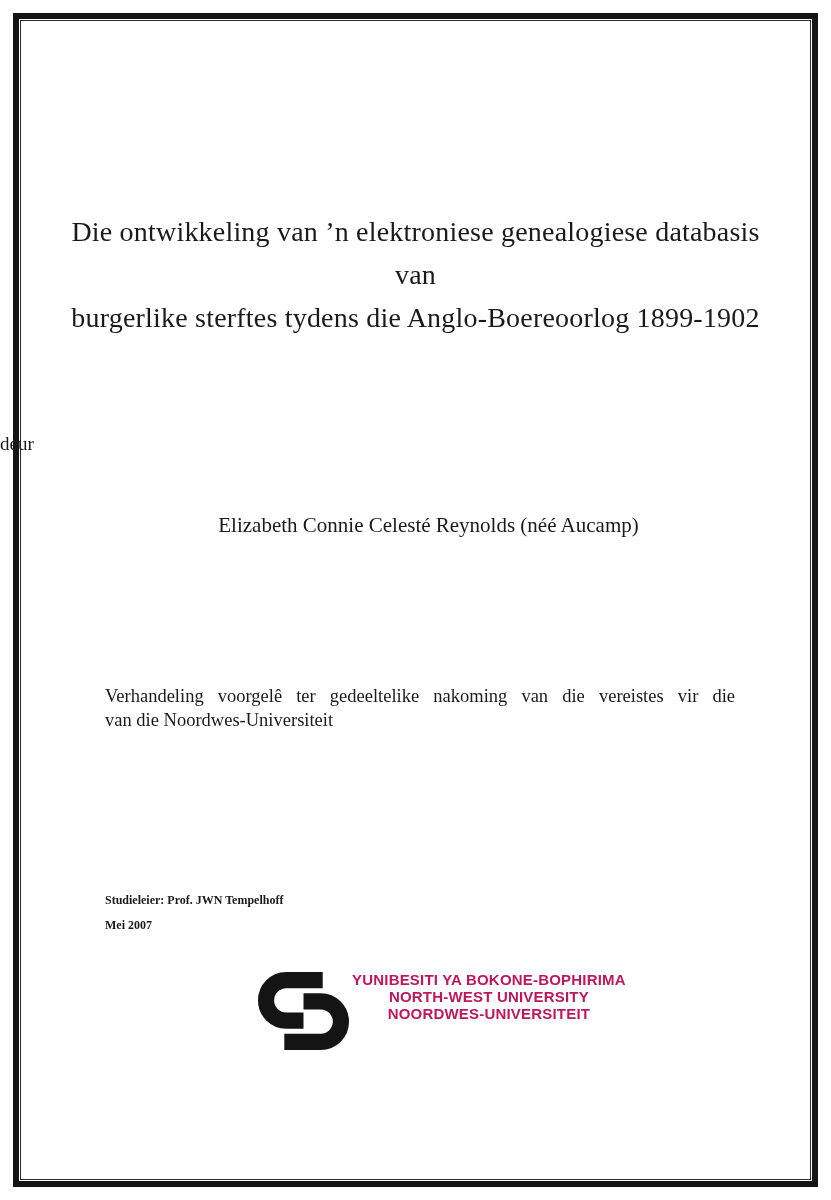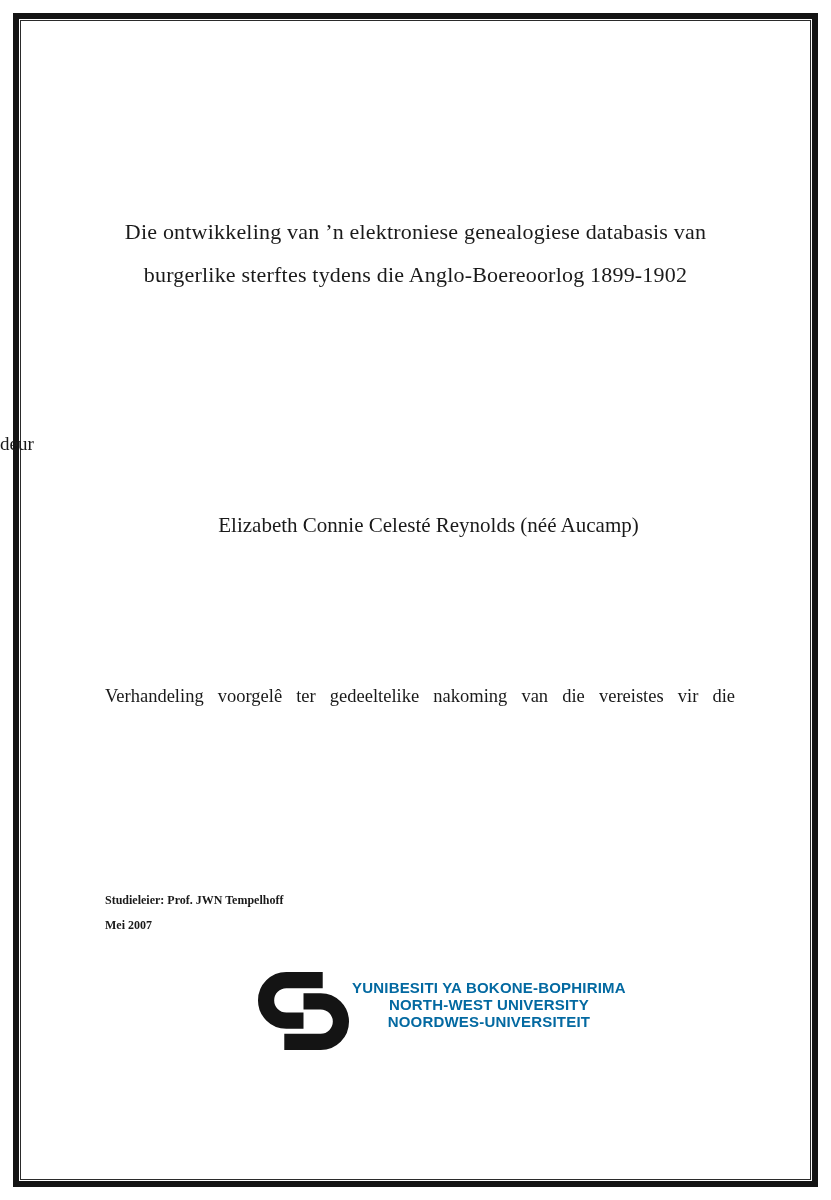--- a/index.html
+++ b/index.html
@@ -25,21 +25,21 @@
     position: absolute;
     top: 1px; left: 1px; right: 1px; bottom: 1px;
     border: 1px solid #2b2b2b;
   }
   .thesis-title {
     position: absolute;
     top: 210px;
     left: 60px;
     right: 60px;
     text-align: center;
-    font-size: 22px;
+    font-size: 28px;
     line-height: 43px;
     letter-spacing: 0.2px;
   }
   .byline {
     position: absolute;
     top: 433px;
     left: 0; right: 0;
     text-align: left;
     font-size: 19px;
   }
@@ -82,28 +82,27 @@
     display: flex;
     align-items: flex-start;
   }
   .logo-mark {
     width: 91px;
     height: 80px;
     flex: 0 0 auto;
   }
   .logo-text {
     margin-left: 3px;
-    margin-top: 8px;
     text-align: center;
     font-family: "Liberation Sans", sans-serif;
     font-weight: bold;
     font-size: 15px;
     line-height: 17px;
     letter-spacing: 0.2px;
-    color: #0369a1;
+    color: #be185d;
     white-space: nowrap;
   }
 </style>
 </head>
 <body>
 
 <div class="page-frame">
   <div class="inner-frame"></div>
 </div>
 
@@ -111,20 +110,21 @@
   <div>Die ontwikkeling van ’n elektroniese genealogiese databasis van</div>
   <div>burgerlike sterftes tydens die Anglo-Boereoorlog 1899-1902</div>
 </div>
 
 <div class="byline">deur</div>
 
 <div class="author-name">Elizabeth Connie Celesté Reynolds (néé Aucamp)</div>
 
 <div class="degree-statement">
   <div class="justified-line">Verhandeling voorgelê ter gedeeltelike nakoming van die vereistes vir die</div>
+  <div>van die Noordwes-Universiteit</div>
 </div>
 
 <div class="supervisor-block">
   <div>Studieleier: Prof. JWN Tempelhoff</div>
   <div>Mei 2007</div>
 </div>
 
 <div class="logo-block">
   <svg class="logo-mark" viewBox="0 0 90 78" xmlns="http://www.w3.org/2000/svg">
     <path d="M 64 8.5 L 28 8.5 A 20 20 0 0 0 28 48.5 L 45 48.5" fill="none" stroke="#141414" stroke-width="16"></path>

